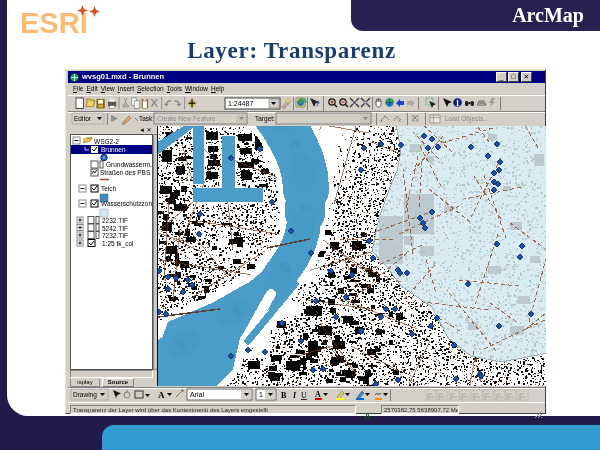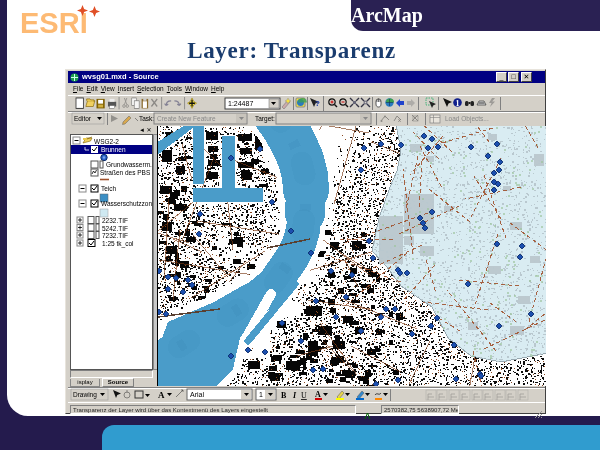--- a/index.html
+++ b/index.html
@@ -1,19 +1,19 @@
 <!DOCTYPE html>
 <html><head><meta charset="utf-8"><style>
 *{margin:0;padding:0;box-sizing:border-box}
 body{width:600px;height:450px;background:#241b4d;position:relative;overflow:hidden;
  font-family:"Liberation Sans",sans-serif}
 .abs{position:absolute}
 .white{left:7px;top:0;width:593px;height:416px;background:#fff;border-bottom-left-radius:21px}
 .topbar{left:351px;top:0;width:249px;height:31px;background:#2a2153;border-bottom-left-radius:12px;
- color:#fff;font-family:"Liberation Serif",serif;font-weight:bold;font-size:20px;
+ color:#fff;font-family:"Liberation Serif",serif;font-weight:bold;font-size:20px;text-align:right;
  padding:4px 16px 0 0}
 .esri{left:20px;top:10px;color:#fdba74;font-weight:bold;font-size:29px;letter-spacing:0px;line-height:0.9}
 .title{left:0;top:38px;width:583px;text-align:center;color:#1a3c6e;font-family:"Liberation Serif",serif;
  font-weight:bold;font-size:23px;letter-spacing:0.7px}
 .botbar{left:102px;top:425px;width:498px;height:25px;background:#309ccf;border-top-left-radius:12px}
 
 
 .win{left:65px;top:69px;width:481px;height:345px;background:#d4d0c8;
  border-top:1px solid #e8e4dc;border-left:1px solid #e8e4dc;border-right:1px solid #404040;border-bottom:1px solid #404040;}
 .tbar{left:2px;top:1px;width:477px;height:12px;background:#000082;color:#fff;font-size:7.5px;font-weight:bold;
@@ -39,21 +39,21 @@
 <div class="abs topbar">ArcMap</div>
 <div class="abs esri">ESRI</div>
 <svg class="abs" style="left:77px;top:5px" width="26" height="13" viewBox="0 0 26 13">
  <path d="M5.5 0l1.6 3.9L11 5.5 7.1 7.1 5.5 11 3.9 7.1 0 5.5l3.9-1.6z" fill="#e04f26"></path>
  <path d="M5.5 0l1.6 3.9L11 5.5 7.1 7.1 5.5 11 3.9 7.1 0 5.5l3.9-1.6z" fill="#e04f26" transform="translate(12,1)"></path>
 </svg>
 <div class="abs title">Layer: Transparenz</div>
 <div class="abs botbar"></div>
 
 <div class="abs win">
-  <div class="abs tbar">wvsg01.mxd - Source</div>
+  <div class="abs tbar">wvsg01.mxd - Brunnen</div>
   <svg class="abs ticon" viewBox="0 0 9 9">
       <circle cx="4.5" cy="4.5" r="4" fill="#1c9c4c"></circle>
       <path d="M1 4.5h7M4.5 1v7" stroke="#cfe" stroke-width="1"></path>
     </svg>
   <div class="abs wbtn" style="right:38px">_</div>
   <div class="abs wbtn" style="right:26px">□</div>
   <div class="abs wbtn" style="right:13px">✕</div>
   <div class="abs menus"><span><u>F</u>ile</span><span><u>E</u>dit</span><span><u>V</u>iew</span><span><u>I</u>nsert</span><span><u>S</u>election</span><span><u>T</u>ools</span><span><u>W</u>indow</span><span><u>H</u>elp</span></div>
   <div class="abs tb1"><svg width="477" height="15" viewBox="0 0 477 15">
 <g transform="translate(8,1) scale(0.82,0.95)">

